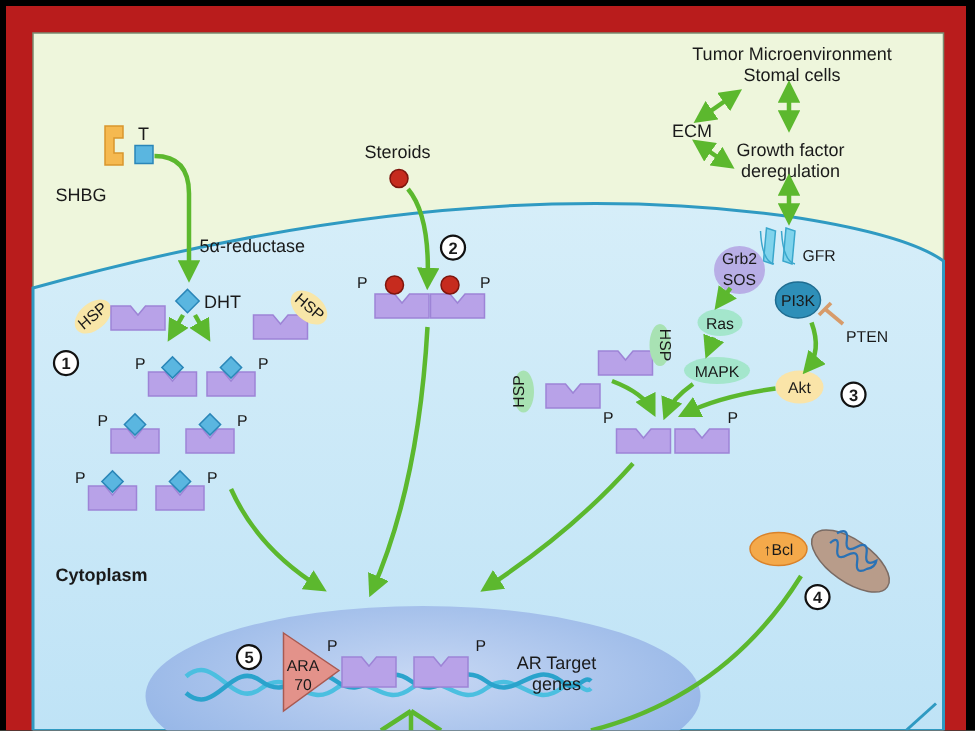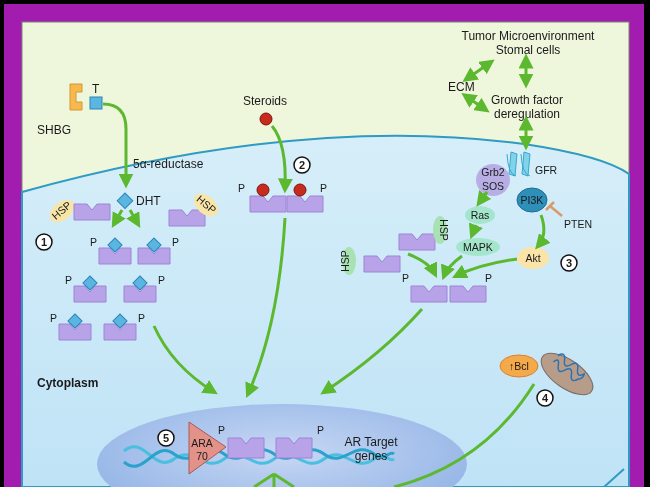--- a/index.html
+++ b/index.html
@@ -1,17 +1,17 @@
 <!DOCTYPE html>
 <html><head>
 <meta charset="utf-8">
 <style>
   html,body{margin:0;padding:0;background:#000;}
   body{width:650px;height:487px;overflow:hidden;position:relative;font-family:"Liberation Sans",sans-serif;}
-  #frame{position:absolute;left:4px;top:4px;width:640px;height:483px;background:#a21caf;}
+  #frame{position:absolute;left:4px;top:4px;width:640px;height:483px;background:#b91c1c;}
   svg{position:absolute;left:0;top:0;}
   text{font-family:"Liberation Sans",sans-serif;fill:#1a1a1a;}
   .lbl{font-size:12px;}
   .sm{font-size:10.5px;}
   .num{font-size:11px;font-weight:bold;}
 </style>
 </head>
 <body>
 
 <div id="frame">

